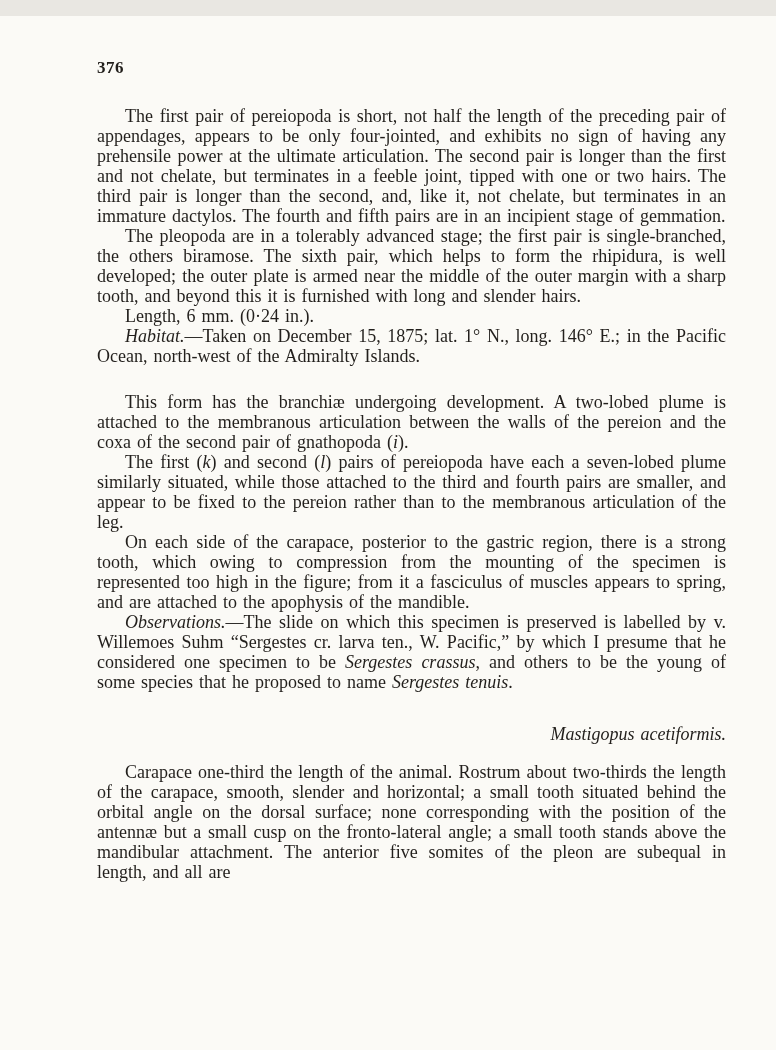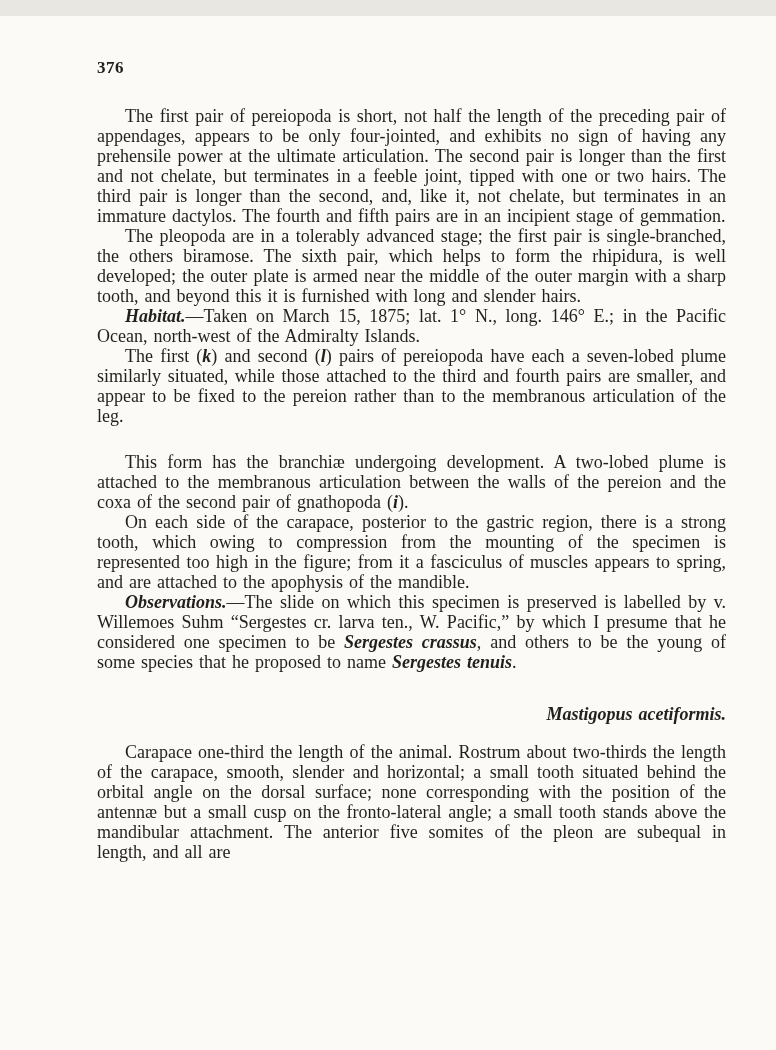--- a/index.html
+++ b/index.html
@@ -63,34 +63,34 @@
   }
   .para.heading {
     text-align: right;
     text-indent: 30px;
     margin-top: 32px;
     margin-bottom: 18px;
     font-size: 18px;
   }
   .italic {
     font-style: italic;
-    font-weight: bold;
   }
 </style>
 </head>
 <body>
 
 <div class="page">
   <div class="header">
     <span class="page-number">376</span>
   </div>
   <div class="content" id="content">
       <p class="para body"><span>The first pair of pereiopoda is short, not half the length of the preceding pair of appendages, appears to be only four-jointed, and exhibits no sign of having any prehensile power at the ultimate articulation. The second pair is longer than the first and not chelate, but terminates in a feeble joint, tipped with one or two hairs. The third pair is longer than the second, and, like it, not chelate, but terminates in an immature dactylos. The fourth and fifth pairs are in an incipient stage of gemmation.</span></p>
       <p class="para body"><span>The pleopoda are in a tolerably advanced stage; the first pair is single-branched, the others biramose. The sixth pair, which helps to form the rhipidura, is well developed; the outer plate is armed near the middle of the outer margin with a sharp tooth, and beyond this it is furnished with long and slender hairs.</span></p>
-      <p class="para body"><span class="italic">Habitat.</span><span>—Taken on March 15, 1875; lat. 1° N., long. 146° E.; in the Pacific Ocean, north-west of the Admiralty Islands.</span></p>
+      <p class="para body"><span>Length, 6 mm. (0·24 in.).</span></p>
+      <p class="para body"><span class="italic">Habitat.</span><span>—Taken on December 15, 1875; lat. 1° N., long. 146° E.; in the Pacific Ocean, north-west of the Admiralty Islands.</span></p>
+      <p class="para body space-section"><span>This form has the branchiæ undergoing development. A two-lobed plume is attached to the membranous articulation between the walls of the pereion and the coxa of the second pair of gnathopoda (</span><span class="italic">i</span><span>).</span></p>
       <p class="para body"><span>The first (</span><span class="italic">k</span><span>) and second (</span><span class="italic">l</span><span>) pairs of pereiopoda have each a seven-lobed plume similarly situated, while those attached to the third and fourth pairs are smaller, and appear to be fixed to the pereion rather than to the membranous articulation of the leg.</span></p>
-      <p class="para body space-section"><span>This form has the branchiæ undergoing development. A two-lobed plume is attached to the membranous articulation between the walls of the pereion and the coxa of the second pair of gnathopoda (</span><span class="italic">i</span><span>).</span></p>
       <p class="para body"><span>On each side of the carapace, posterior to the gastric region, there is a strong tooth, which owing to compression from the mounting of the specimen is represented too high in the figure; from it a fasciculus of muscles appears to spring, and are attached to the apophysis of the mandible.</span></p>
       <p class="para body"><span class="italic">Observations.</span><span>—The slide on which this specimen is preserved is labelled by v. Willemoes Suhm “Sergestes cr. larva ten., W. Pacific,” by which I presume that he considered one specimen to be </span><span class="italic">Sergestes crassus</span><span>, and others to be the young of some species that he proposed to name </span><span class="italic">Sergestes tenuis</span><span>.</span></p>
       <p class="para heading space-section"><span class="italic">Mastigopus acetiformis.</span></p>
       <p class="para body"><span>Carapace one-third the length of the animal. Rostrum about two-thirds the length of the carapace, smooth, slender and horizontal; a small tooth situated behind the orbital angle on the dorsal surface; none corresponding with the position of the antennæ but a small cusp on the fronto-lateral angle; a small tooth stands above the mandibular attachment. The anterior five somites of the pleon are subequal in length, and all are</span></p>
     </div>
 </div>
 
 </body></html>

